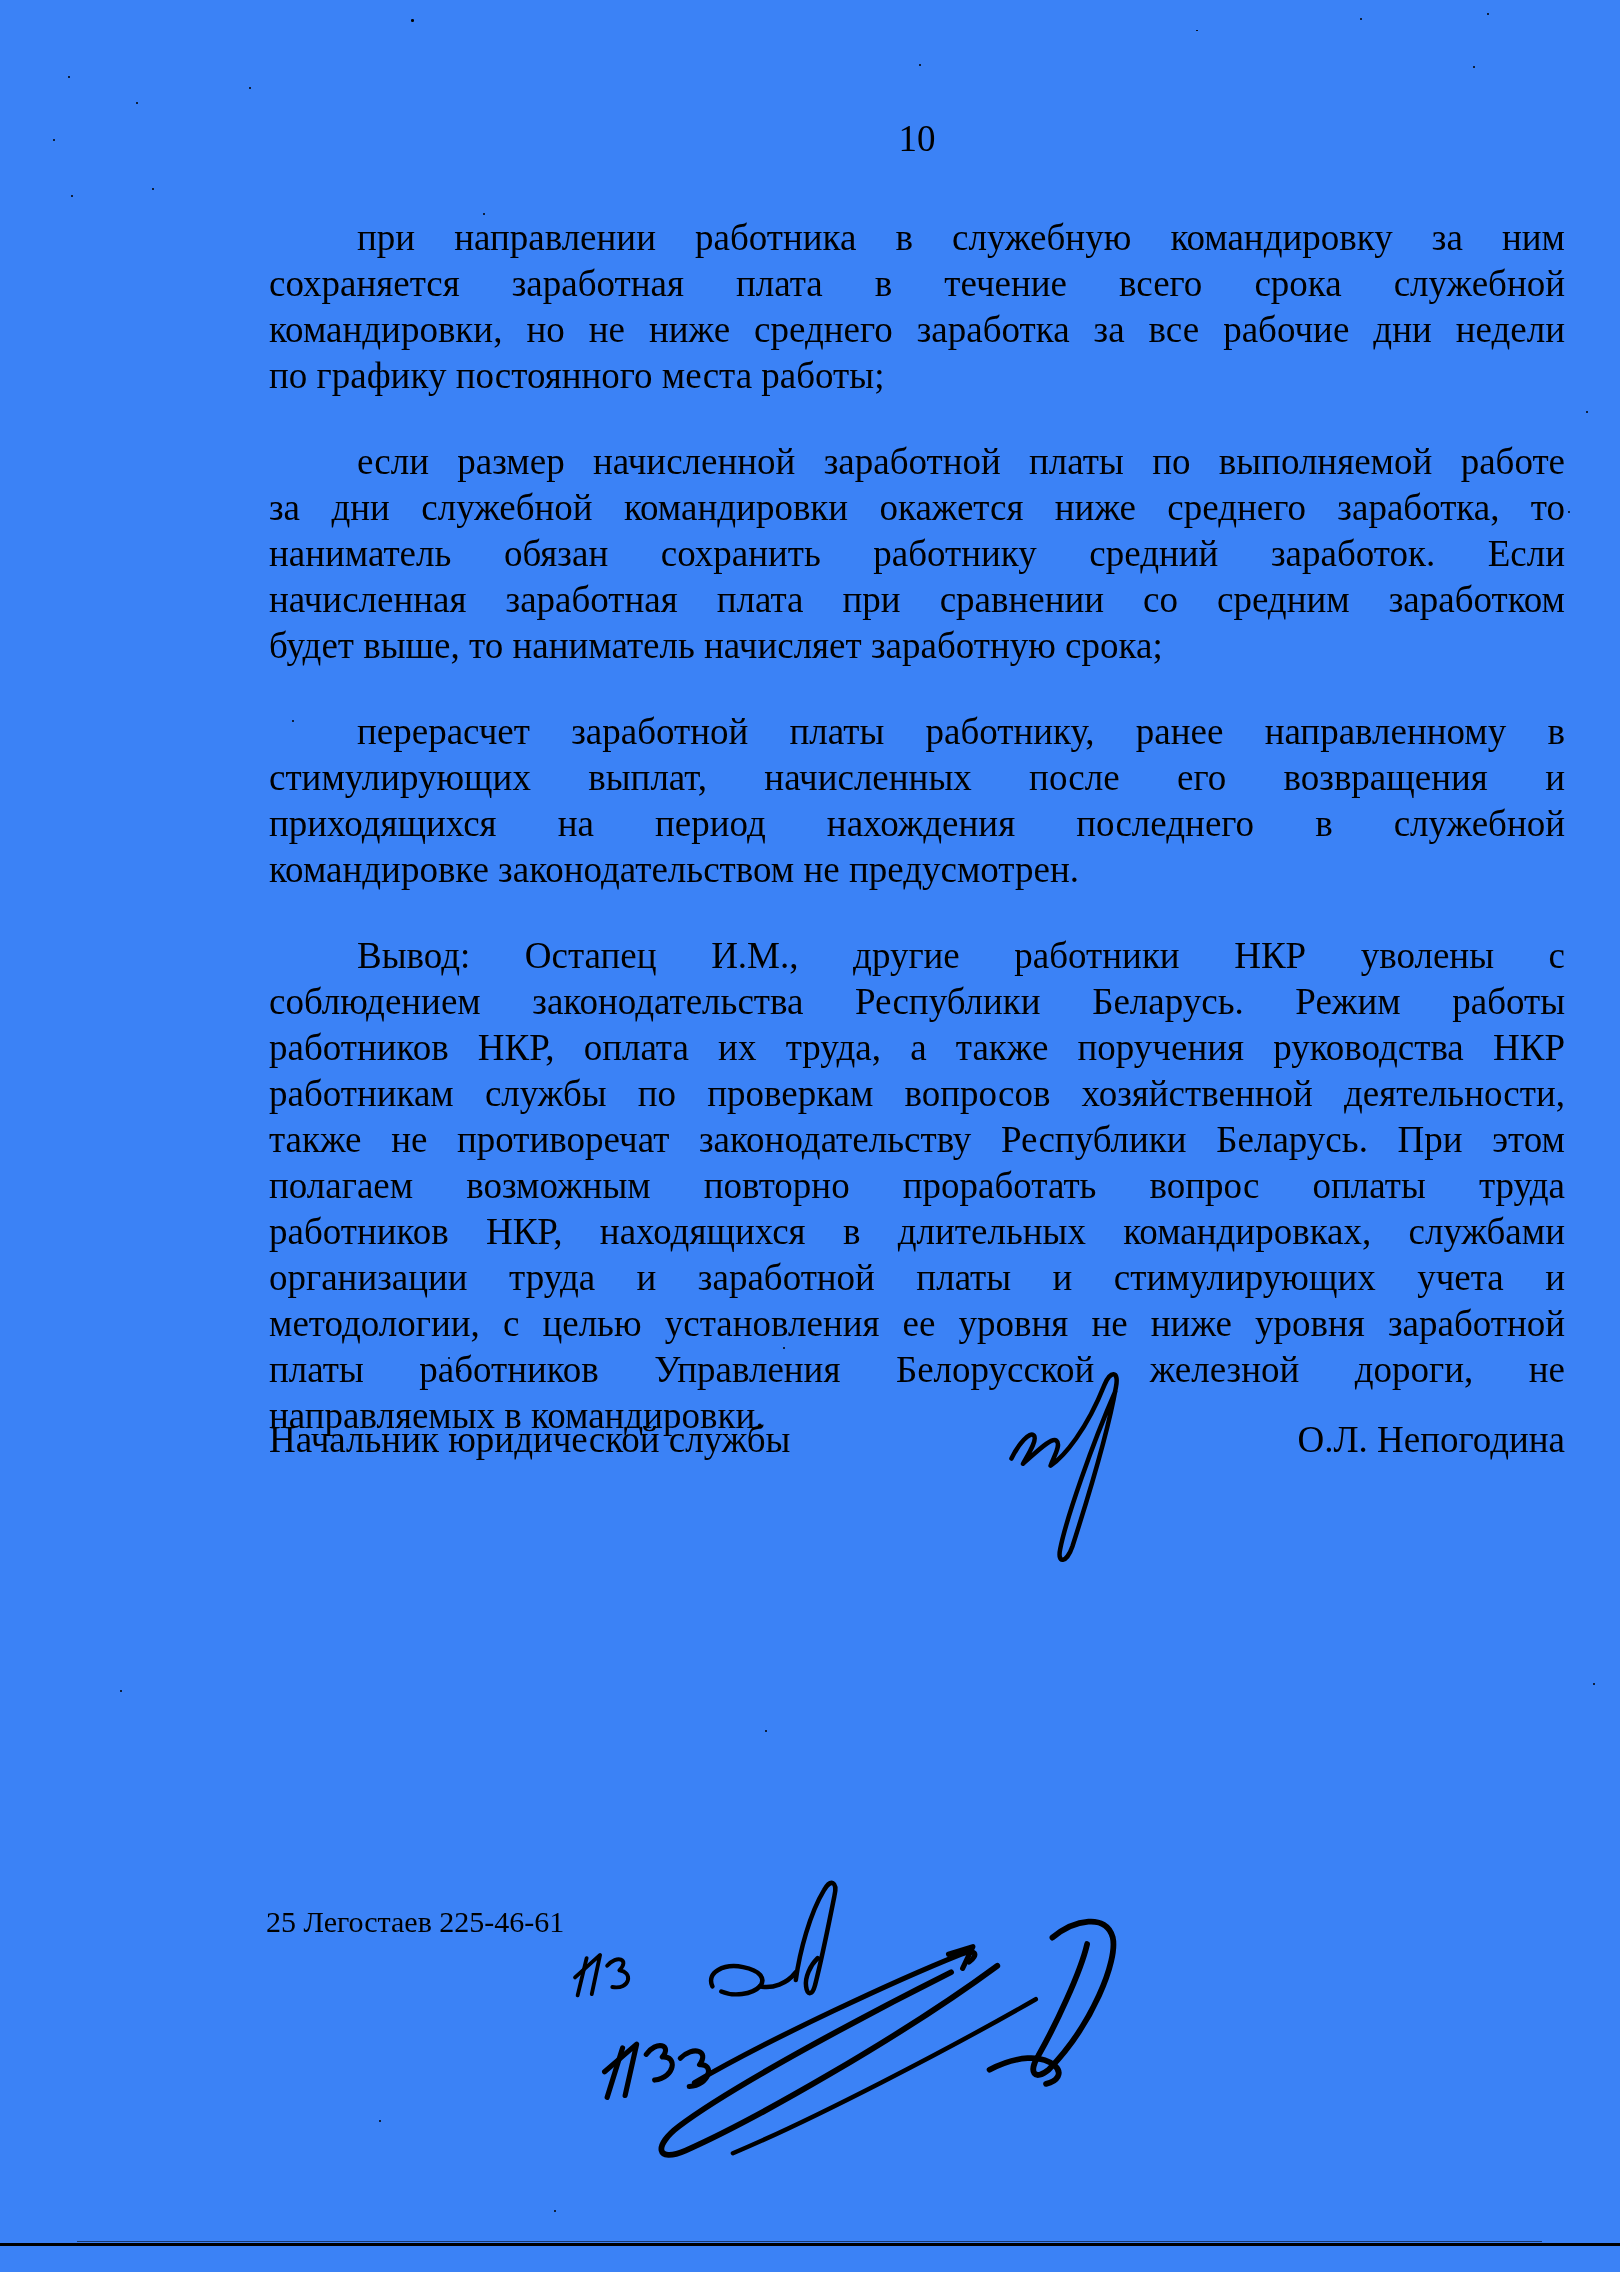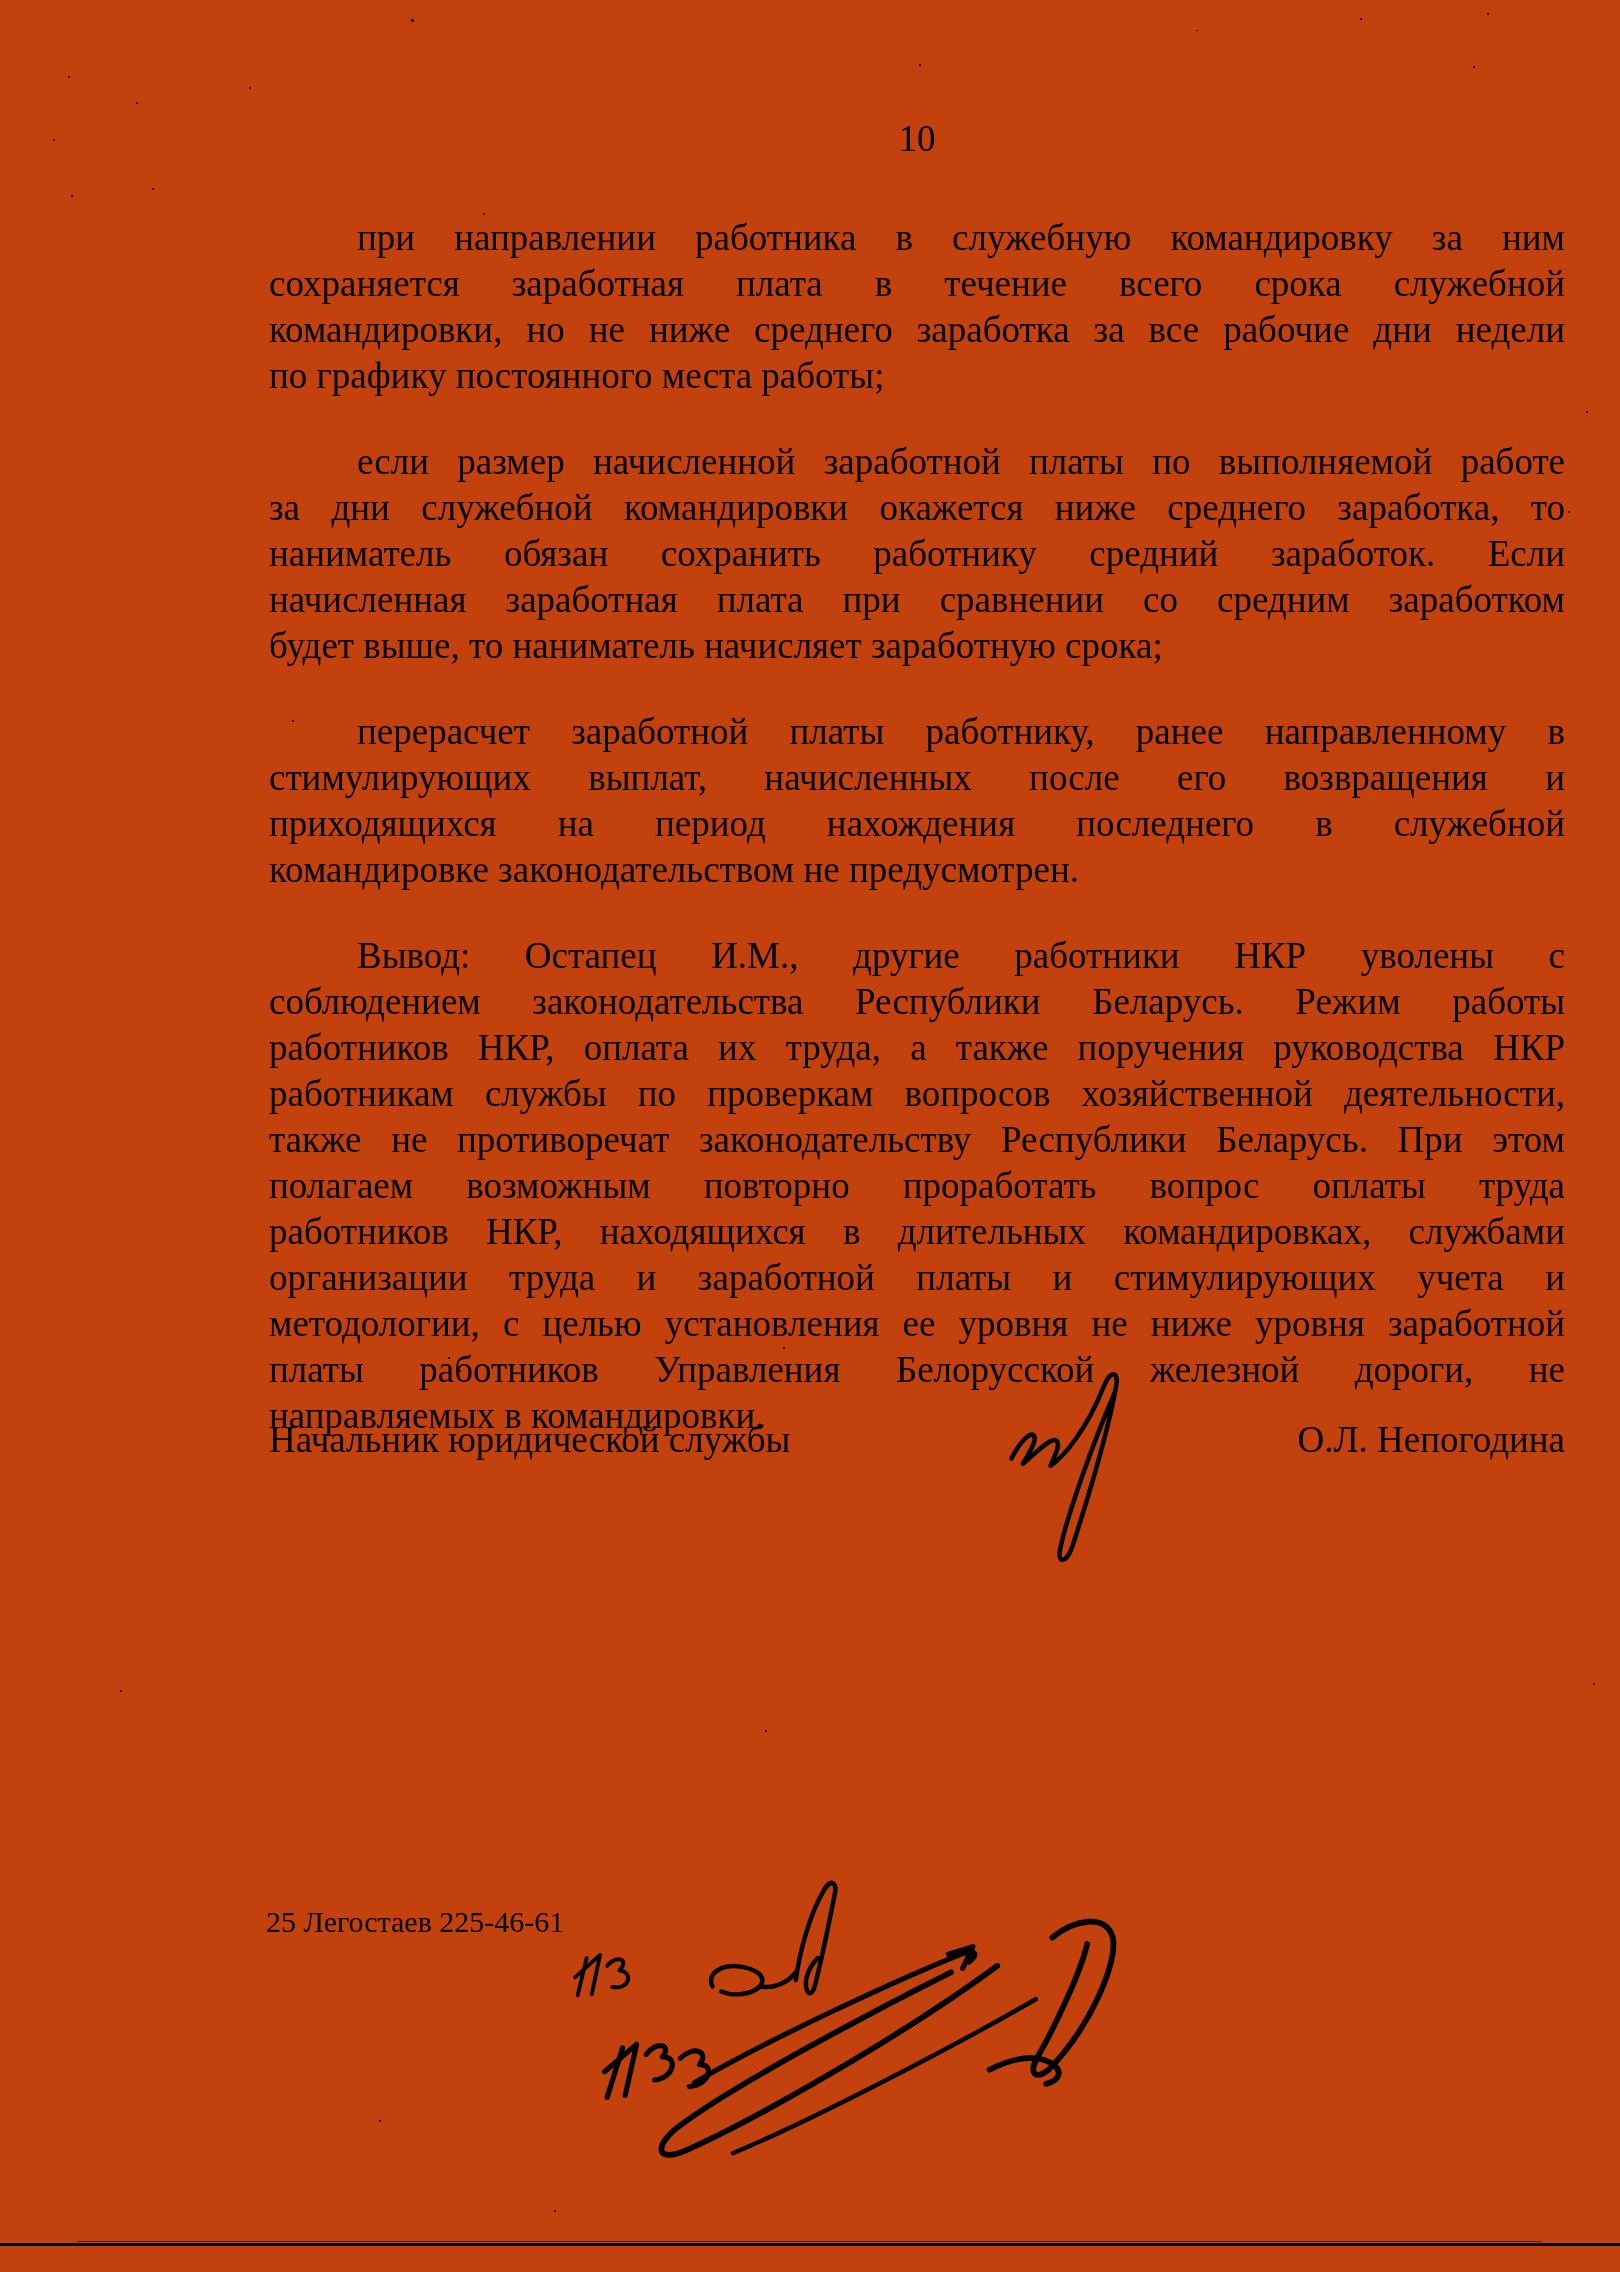--- a/index.html
+++ b/index.html
@@ -1,19 +1,19 @@
 <!DOCTYPE html>
 <html style="font-size:10.3px"><head>
 <meta charset="utf-8">
 <style>
   html,body{margin:0;padding:0;background:#888;}
   .page{
     position:relative;
     width:1620px;height:2273px;
-    background:#c2410c;
+    background:#3b82f6;
     overflow:hidden;
     font-family:"Liberation Serif","DejaVu Serif",serif;
     color:#000;
   }
   .page-number{
     position:absolute;top:118px;left:269px;width:1296px;
     text-align:center;font-size:37px;line-height:41px;
   }
   .content{
     position:absolute;top:175px;left:269px;width:1296px;

